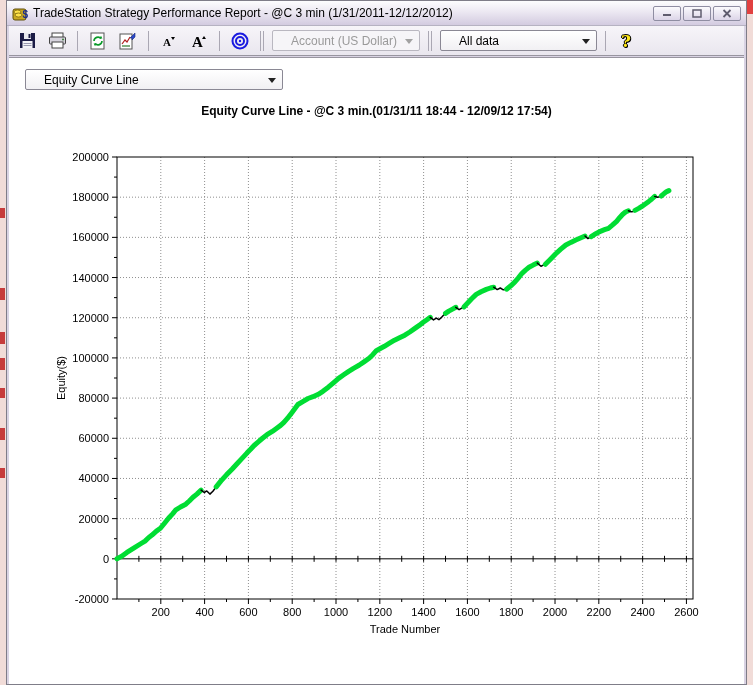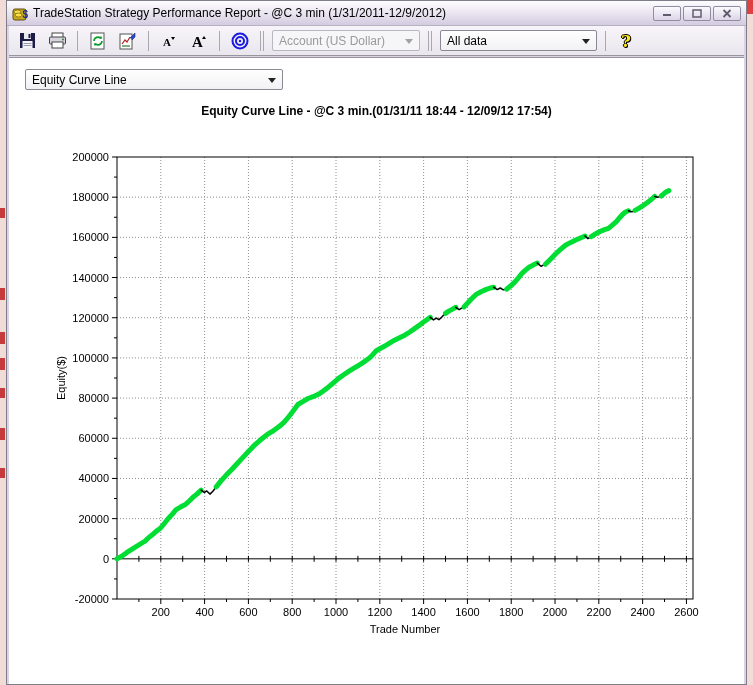--- a/index.html
+++ b/index.html
@@ -24,21 +24,21 @@
   .win-btn svg { display:block; }
 
   
   .toolbar { height:30px; margin:0 2px; background:linear-gradient(#f7f5f9,#e9e6ee);
     border-bottom:1px solid #98959f; display:flex; align-items:center; padding:0 6px; gap:6px; }
   .tb-btn { width:24px; height:24px; display:flex; align-items:center; justify-content:center; }
   .tb-sep { width:1px; height:20px; background:#aaa7b3; margin:0 2px; }
   .tb-sep.double { box-shadow:3px 0 0 #aaa7b3; margin-right:5px; }
   .combo { height:21px; border:1px solid #8a8894; border-radius:2px;
     background:linear-gradient(#ffffff,#f1f0f3); display:flex; align-items:center;
-    font-size:12px; padding-left:6px; position:relative; }
+    font-size:12px; padding-left:18px; position:relative; }
   .combo .arrow { position:absolute; right:6px; top:8px; width:0; height:0;
     border-left:4px solid transparent; border-right:4px solid transparent; border-top:5px solid #222; }
   .combo.disabled { color:#9a9a9a; border-color:#b9b7c0; background:#f6f5f8; }
   .combo.disabled .arrow { border-top-color:#a2a2a2; }
   .help-q { font-family:"DejaVu Serif", serif; font-weight:bold; font-size:17px; color:#ffe81a;
     text-shadow:-1px 0 #000, 1px 0 #000, 0 -1px #000, 0 1px #000, 1px 1px #000; }
 
   
   .content { position:absolute; left:2px; right:2px; top:56px; bottom:0;
     background:#ffffff; border-top:1px solid #98959f; }
@@ -61,21 +61,21 @@
 
 <div class="window">
 
   <div class="titlebar">
     <svg class="titlebar-icon" viewBox="0 0 16 15">
       <rect x="1" y="3" width="13" height="11" rx="2" fill="#caa822" stroke="#5e4e0a"></rect>
       <ellipse cx="5.5" cy="6" rx="3.5" ry="2" fill="#ffe24a" stroke="#7a660e" stroke-width="0.8"></ellipse>
       <ellipse cx="6.5" cy="9" rx="3.5" ry="2" fill="#ffe24a" stroke="#7a660e" stroke-width="0.8"></ellipse>
       <text x="10.5" y="12" font-size="10" font-weight="bold" fill="#1c2f8f">$</text>
     </svg>
-    <div class="titlebar-text">TradeStation Strategy Performance Report - @C 3 min (1/31/2011-12/9/2012)</div>
+    <div class="titlebar-text">TradeStation Strategy Performance Report - @C 3 min (1/31/2011-12/12/2012)</div>
     <div class="win-buttons">
       <div class="win-btn">
         <svg width="10" height="8">
             <rect x="1" y="5" width="8" height="2" fill="#5f5c6e"></rect>
           </svg>
       </div>
       <div class="win-btn">
         <svg width="10" height="9">
             <rect x="1" y="1" width="8" height="7" fill="none" stroke="#5f5c6e" stroke-width="1.5"></rect>
           </svg>

